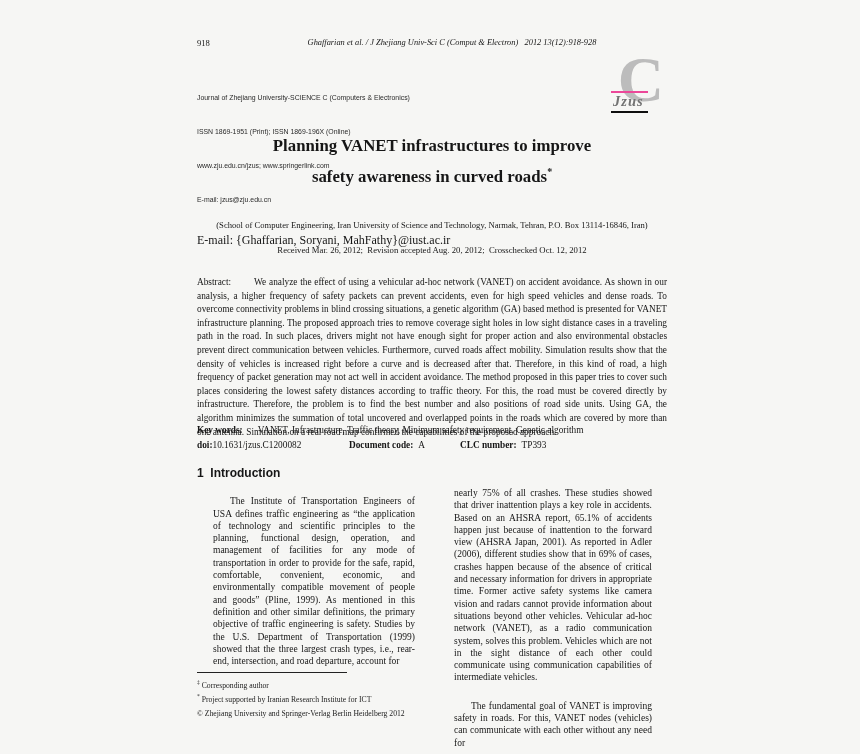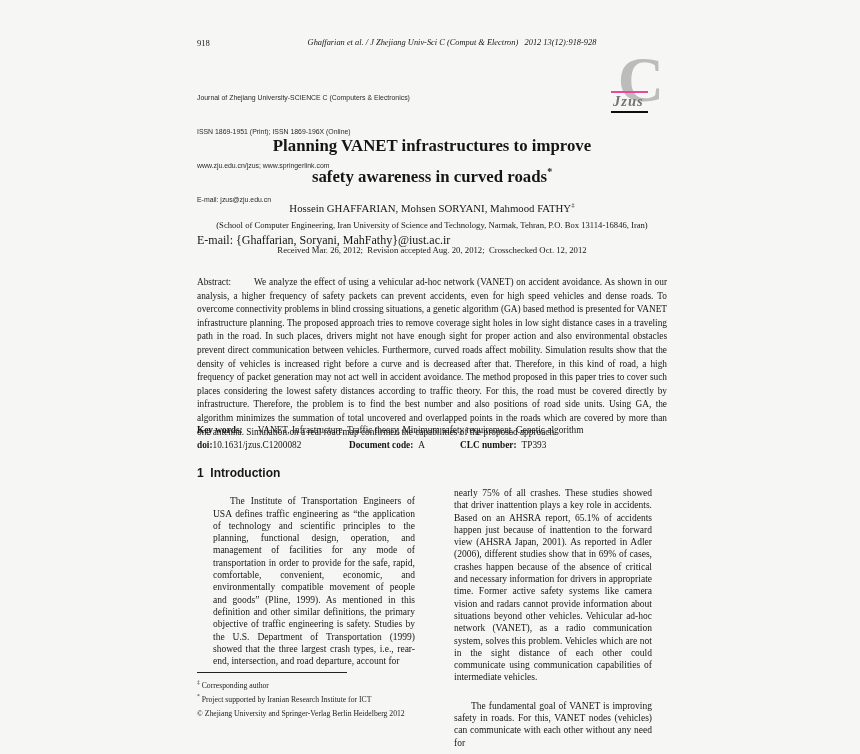--- a/index.html
+++ b/index.html
@@ -107,21 +107,20 @@
 
   <div class="logo">
     <span class="logo-c">C</span>
     <span class="logo-band">Jzus</span>
   </div>
 
   <h1 class="paper-title"><span>Planning VANET infrastructures to improve</span><br>
     <span>safety awareness in curved roads</span><sup>*</sup>
   </h1>
 
-  <div class="authors"><span>Hossein GHAFFARIAN, Mohsen SORYANI, Mahmood FATHY</span><sup>‡</sup></div>
   <div class="affiliation">(School of Computer Engineering, Iran University of Science and Technology, Narmak, Tehran, P.O. Box 13114-16846, Iran)</div>
   <div class="email-line">E-mail: {Ghaffarian, Soryani, MahFathy}@iust.ac.ir</div>
   <div class="received-line">Received Mar. 26, 2012;  Revision accepted Aug. 20, 2012;  Crosschecked Oct. 12, 2012</div>
 
   <div class="abstract">
     <span class="lbl">Abstract:</span><span>We analyze the effect of using a vehicular ad-hoc network (VANET) on accident avoidance. As shown in our analysis, a higher frequency of safety packets can prevent accidents, even for high speed vehicles and dense roads. To overcome connectivity problems in blind crossing situations, a genetic algorithm (GA) based method is presented for VANET infrastructure planning. The proposed approach tries to remove coverage sight holes in low sight distance cases in a traveling path in the road. In such places, drivers might not have enough sight for proper action and also environmental obstacles prevent direct communication between vehicles. Furthermore, curved roads affect mobility. Simulation results show that the density of vehicles is increased right before a curve and is decreased after that. Therefore, in this kind of road, a high frequency of packet generation may not act well in accident avoidance. The method proposed in this paper tries to cover such places considering the lowest safety distances according to traffic theory. For this, the road must be covered directly by infrastructure. Therefore, the problem is to find the best number and also positions of road side units. Using GA, the algorithm minimizes the summation of total uncovered and overlapped points in the roads which are covered by more than one antenna. Simulation on a real road map confirmed the capabilities of the proposed approach.</span>
   </div>
 
   <div class="keywords">
     <span class="lbl">Key words:</span><span>VANET, Infrastructure, Traffic theory, Minimum safety requirement, Genetic algorithm</span>

